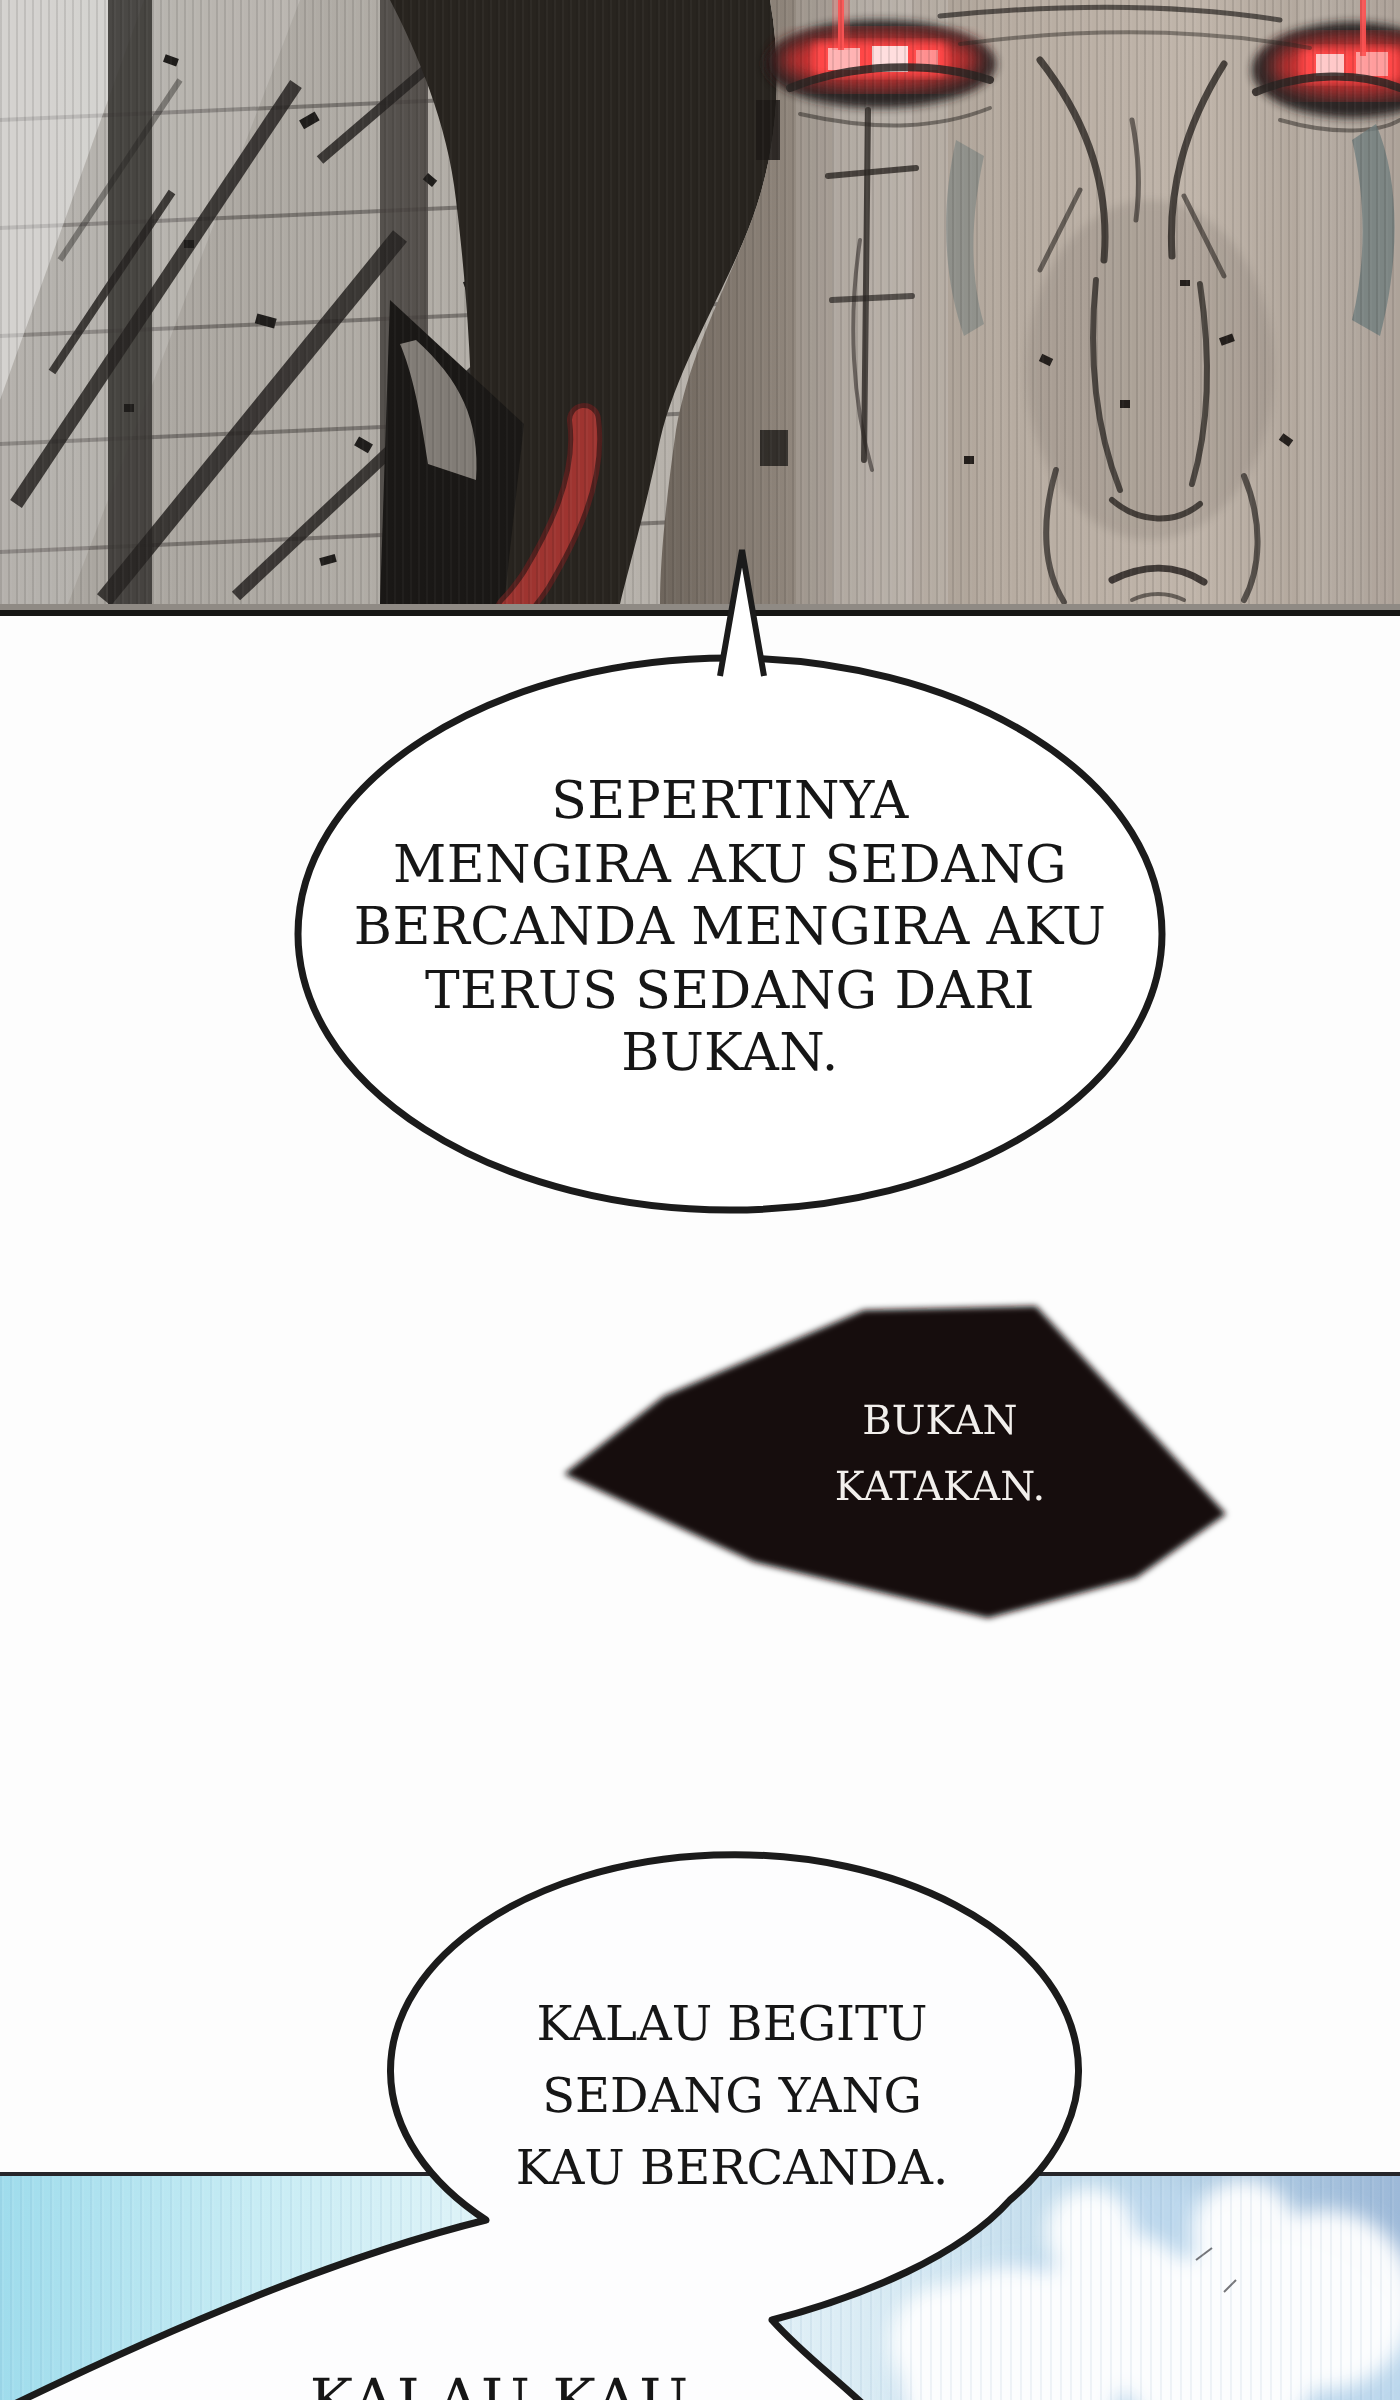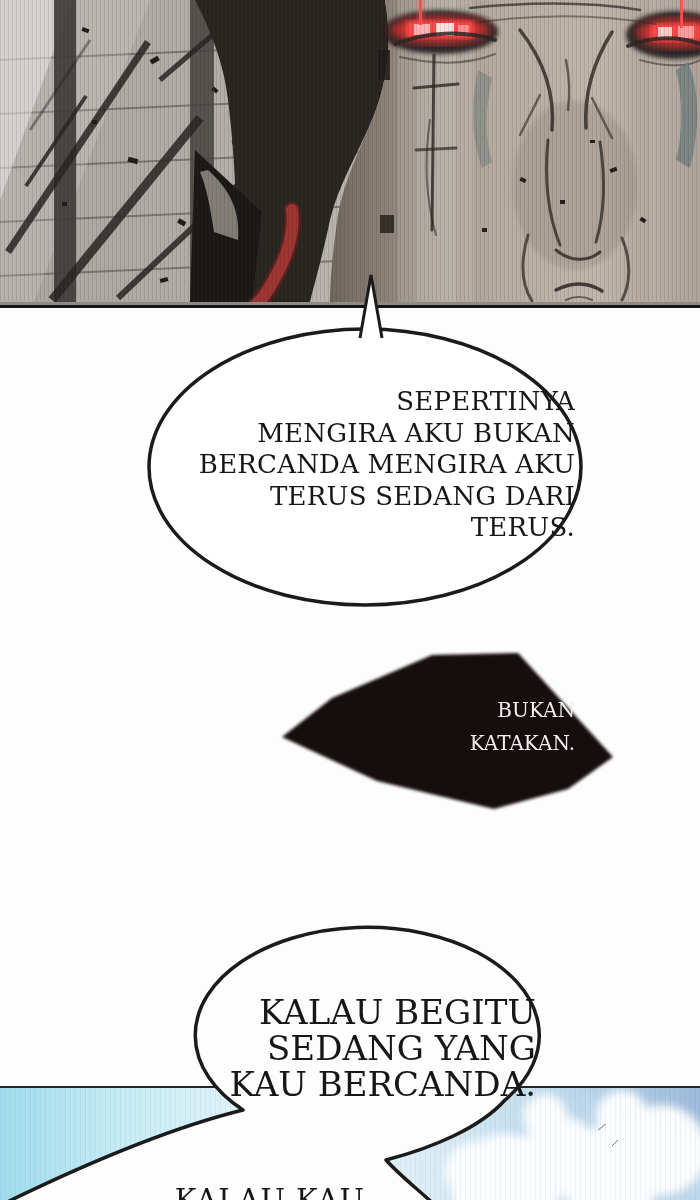--- a/index.html
+++ b/index.html
@@ -10,24 +10,24 @@
   .panel-top{left:0;top:0;width:700px;height:305px;background:#8f8a84;border-bottom:3px solid #171614;overflow:hidden;}
   .panel-top svg{position:absolute;left:0;top:0;}
   .grain{left:0;top:0;width:700px;height:302px;pointer-events:none;
          background:repeating-linear-gradient(90deg,rgba(20,18,16,.10) 0 1px,rgba(255,255,255,.03) 1px 2px,rgba(0,0,0,0) 2px 4px);}
   .panel-sky{left:0;top:1086px;width:700px;height:114px;border-top:2px solid #26262a;overflow:hidden;
              background:linear-gradient(90deg,#9fdcec 0%,#c7ecf4 18%,#e9f6f9 42%,#dcedf5 60%,#bcd8ea 80%,#9db9d8 100%);}
   .sky-streaks{left:0;top:0;width:700px;height:114px;pointer-events:none;opacity:.35;
          background:repeating-linear-gradient(90deg,rgba(90,130,170,.25) 0 1px,rgba(255,255,255,.18) 1px 2px,rgba(0,0,0,0) 2px 5px);}
   .bubble-layer{left:0;top:0;width:700px;height:1200px;pointer-events:none;}
   
-  .btxt{position:absolute;text-align:right;color:#161616;}
+  .btxt{position:absolute;text-align:center;color:#161616;}
   .b1{left:155px;top:386px;width:420px;font-size:26px;line-height:31.5px;letter-spacing:.2px;}
   .b2{left:365px;top:694px;width:210px;font-size:20px;line-height:33px;color:#f2efec;}
-  .b3{left:196px;top:994px;width:340px;font-size:34px;line-height:36px;}
+  .b3{left:196px;top:994px;width:340px;font-size:24px;line-height:36px;}
   .b4{left:135px;top:1183px;width:230px;font-size:29px;letter-spacing:1px;}
 </style>
 </head>
 <body>
 
 <div class="page">
 
   <div class="abs panel-top">
     <svg width="700" height="302" viewBox="0 0 700 302">
       <defs>
@@ -199,24 +199,24 @@
     <ellipse cx="365" cy="467" rx="216" ry="138" fill="#ffffff" stroke="#1b1b1b" stroke-width="3.5"></ellipse>
     <path d="M360,338 L371,275 L382,338" fill="#ffffff" stroke="#1b1b1b" stroke-width="3"></path>
 
     <polygon points="282,737 332,698 432,655 518,653 613,757 568,789 494,809 377,781" fill="#12100f" filter="url(#shoutBlur)"></polygon>
 
     <path d="M-25,1218 C80,1165 170,1128 243,1110 A172,108 0 1,1 505,1100 C480,1128 432,1148 386,1160 C402,1178 422,1192 442,1212 L442,1260 L-25,1260 Z" fill="#fdfdfe" stroke="#1b1b1b" stroke-width="3.5" stroke-linejoin="round"></path>
   </svg>
 
   <div class="btxt b1">
     <div>SEPERTINYA</div>
-    <div>MENGIRA AKU BUKAN</div>
+    <div>MENGIRA AKU SEDANG</div>
     <div>BERCANDA MENGIRA AKU</div>
     <div>TERUS SEDANG DARI</div>
-    <div>TERUS.</div>
+    <div>BUKAN.</div>
   </div>
 
   <div class="btxt b2">
     <div>BUKAN</div>
     <div>KATAKAN.</div>
   </div>
 
   <div class="btxt b3">
     <div>KALAU BEGITU</div>
     <div>SEDANG YANG</div>

